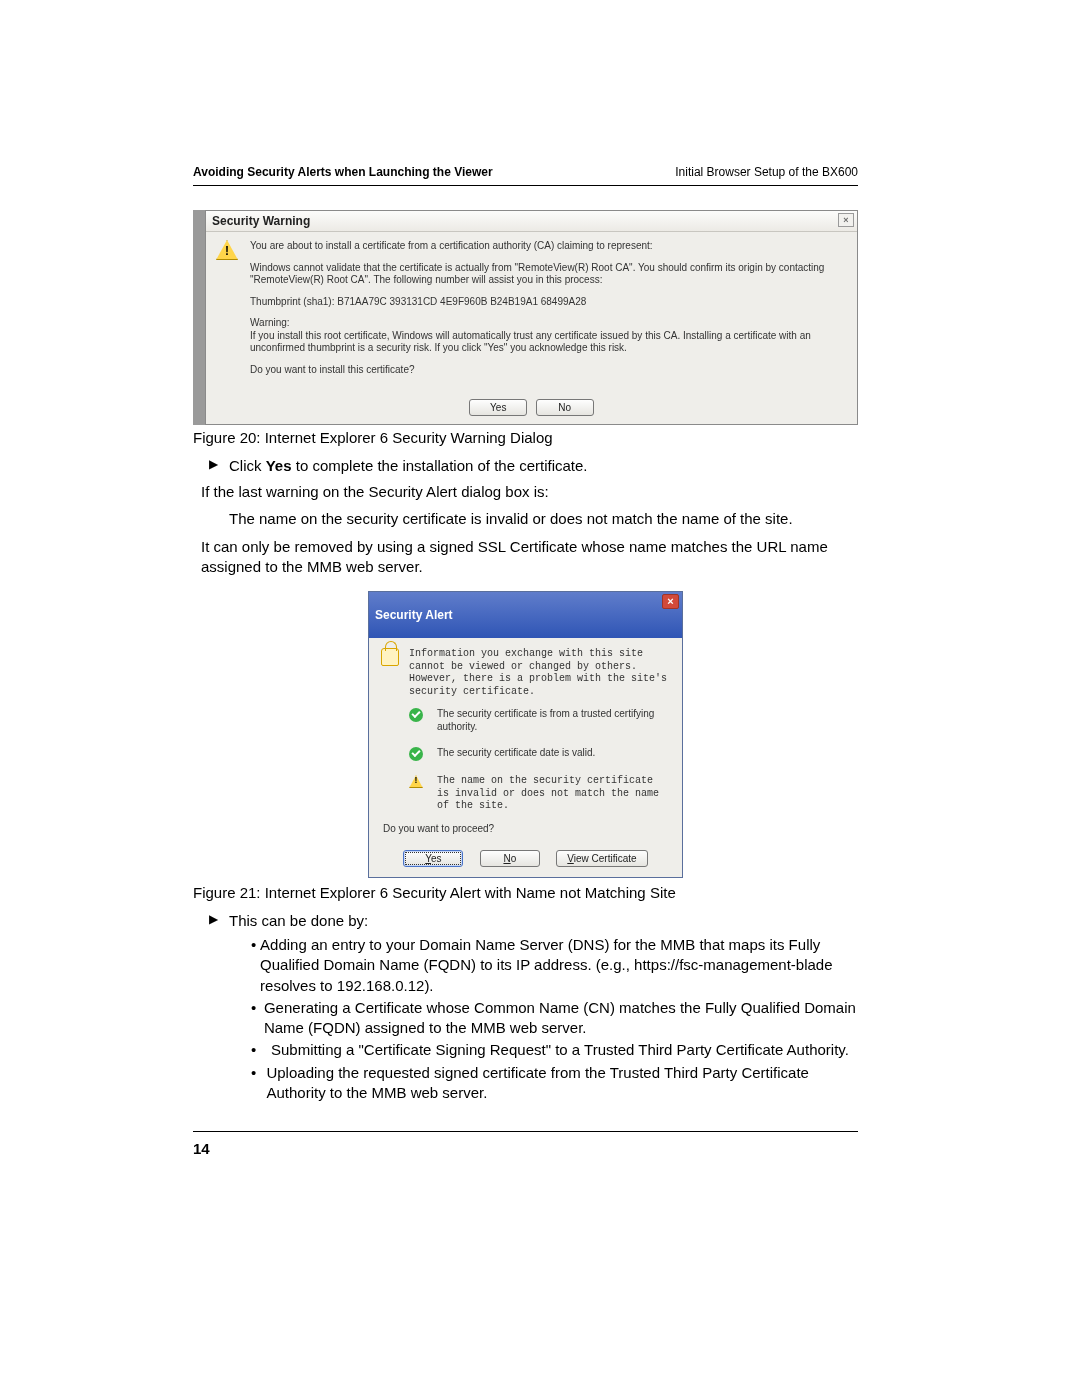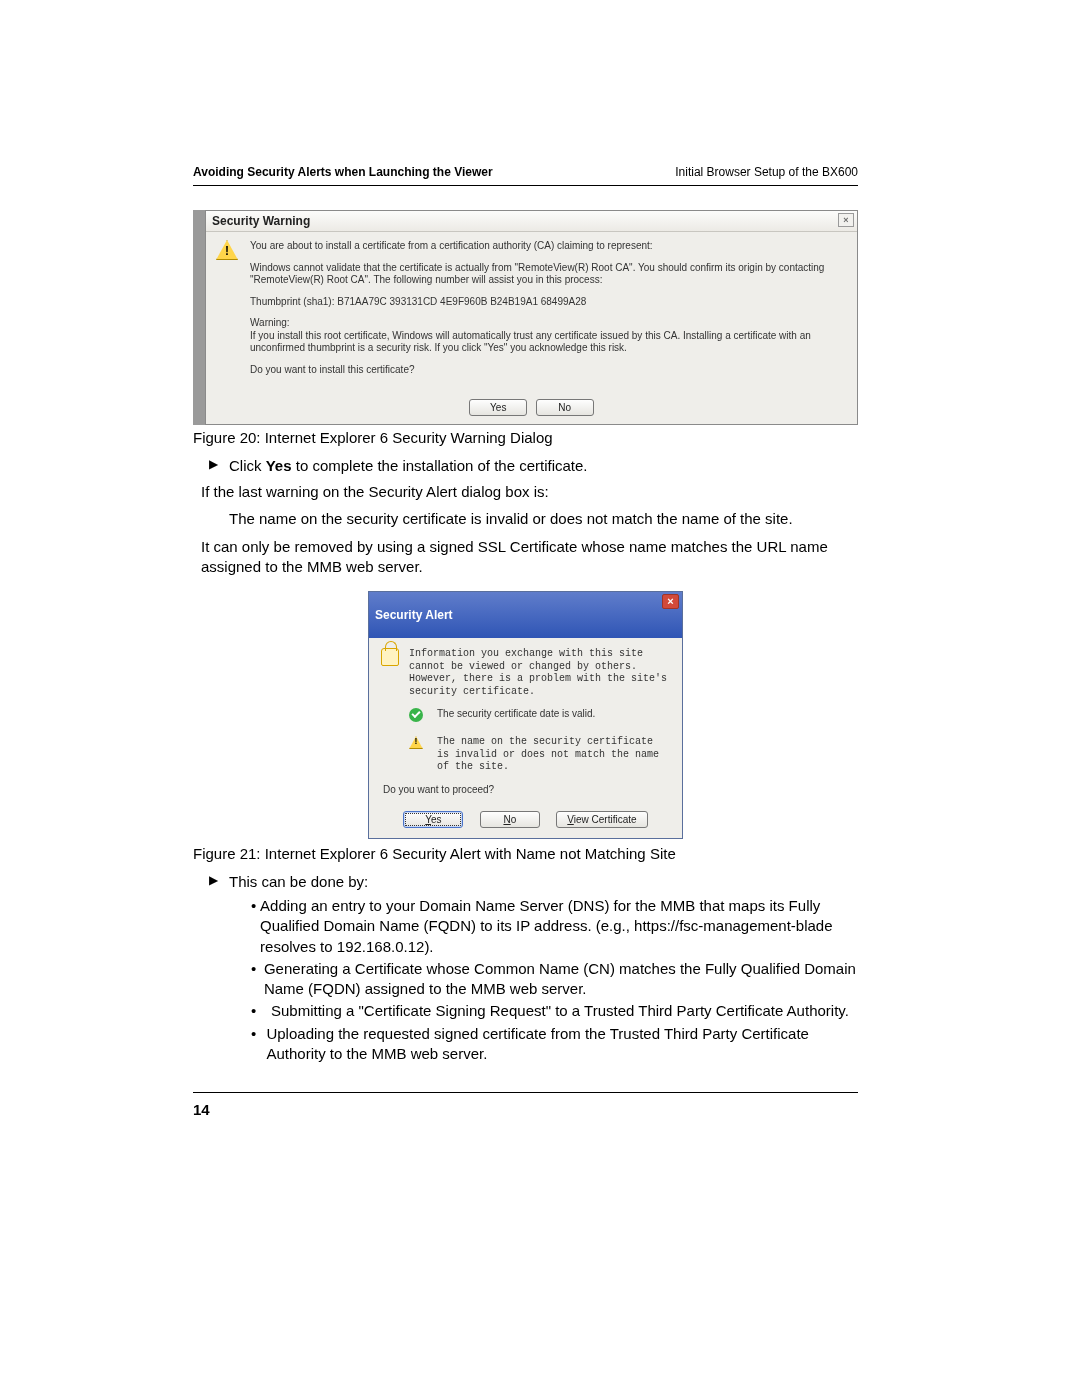--- a/index.html
+++ b/index.html
@@ -272,20 +272,27 @@
         <div class="sa-icon">
             <div class="lock-icon"></div>
           </div>
         <div class="sa-text">Information you exchange with this site cannot be viewed or changed by others. However, there is a problem with the site's security certificate.</div>
       </div>
       <div class="sa-row">
         <div class="sa-icon"></div>
         <div class="sa-icon">
             <div class="check-icon"></div>
           </div>
+        <div class="sa-text">The security certificate is from a trusted certifying authority.</div>
+      </div>
+      <div class="sa-row">
+        <div class="sa-icon"></div>
+        <div class="sa-icon">
+            <div class="check-icon"></div>
+          </div>
         <div class="sa-text">The security certificate date is valid.</div>
       </div>
       <div class="sa-row tight">
         <div class="sa-icon"></div>
         <div class="sa-icon">
             <div class="small-warn"></div>
           </div>
         <div class="sa-text">The name on the security certificate is invalid or does not match the name of the site.</div>
       </div>
       <div class="sa-proceed">Do you want to proceed?</div>

